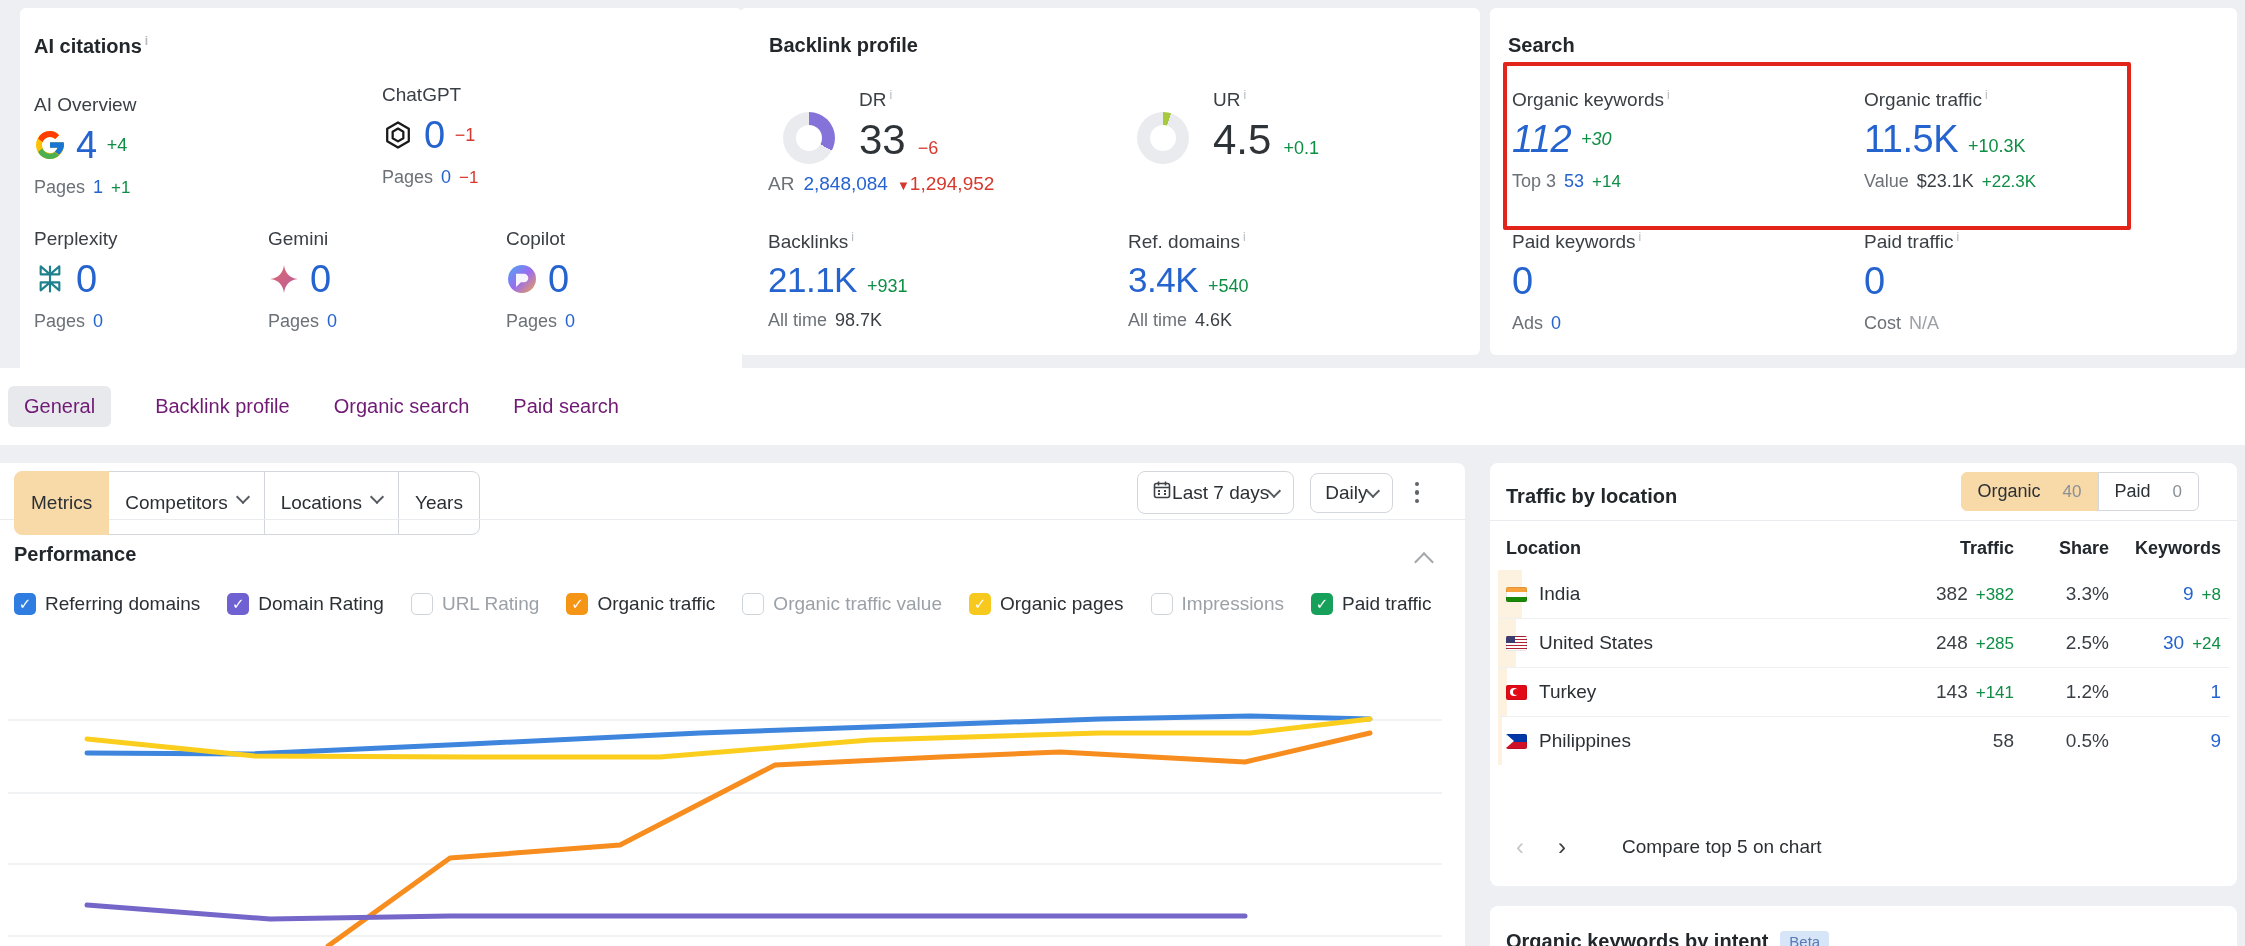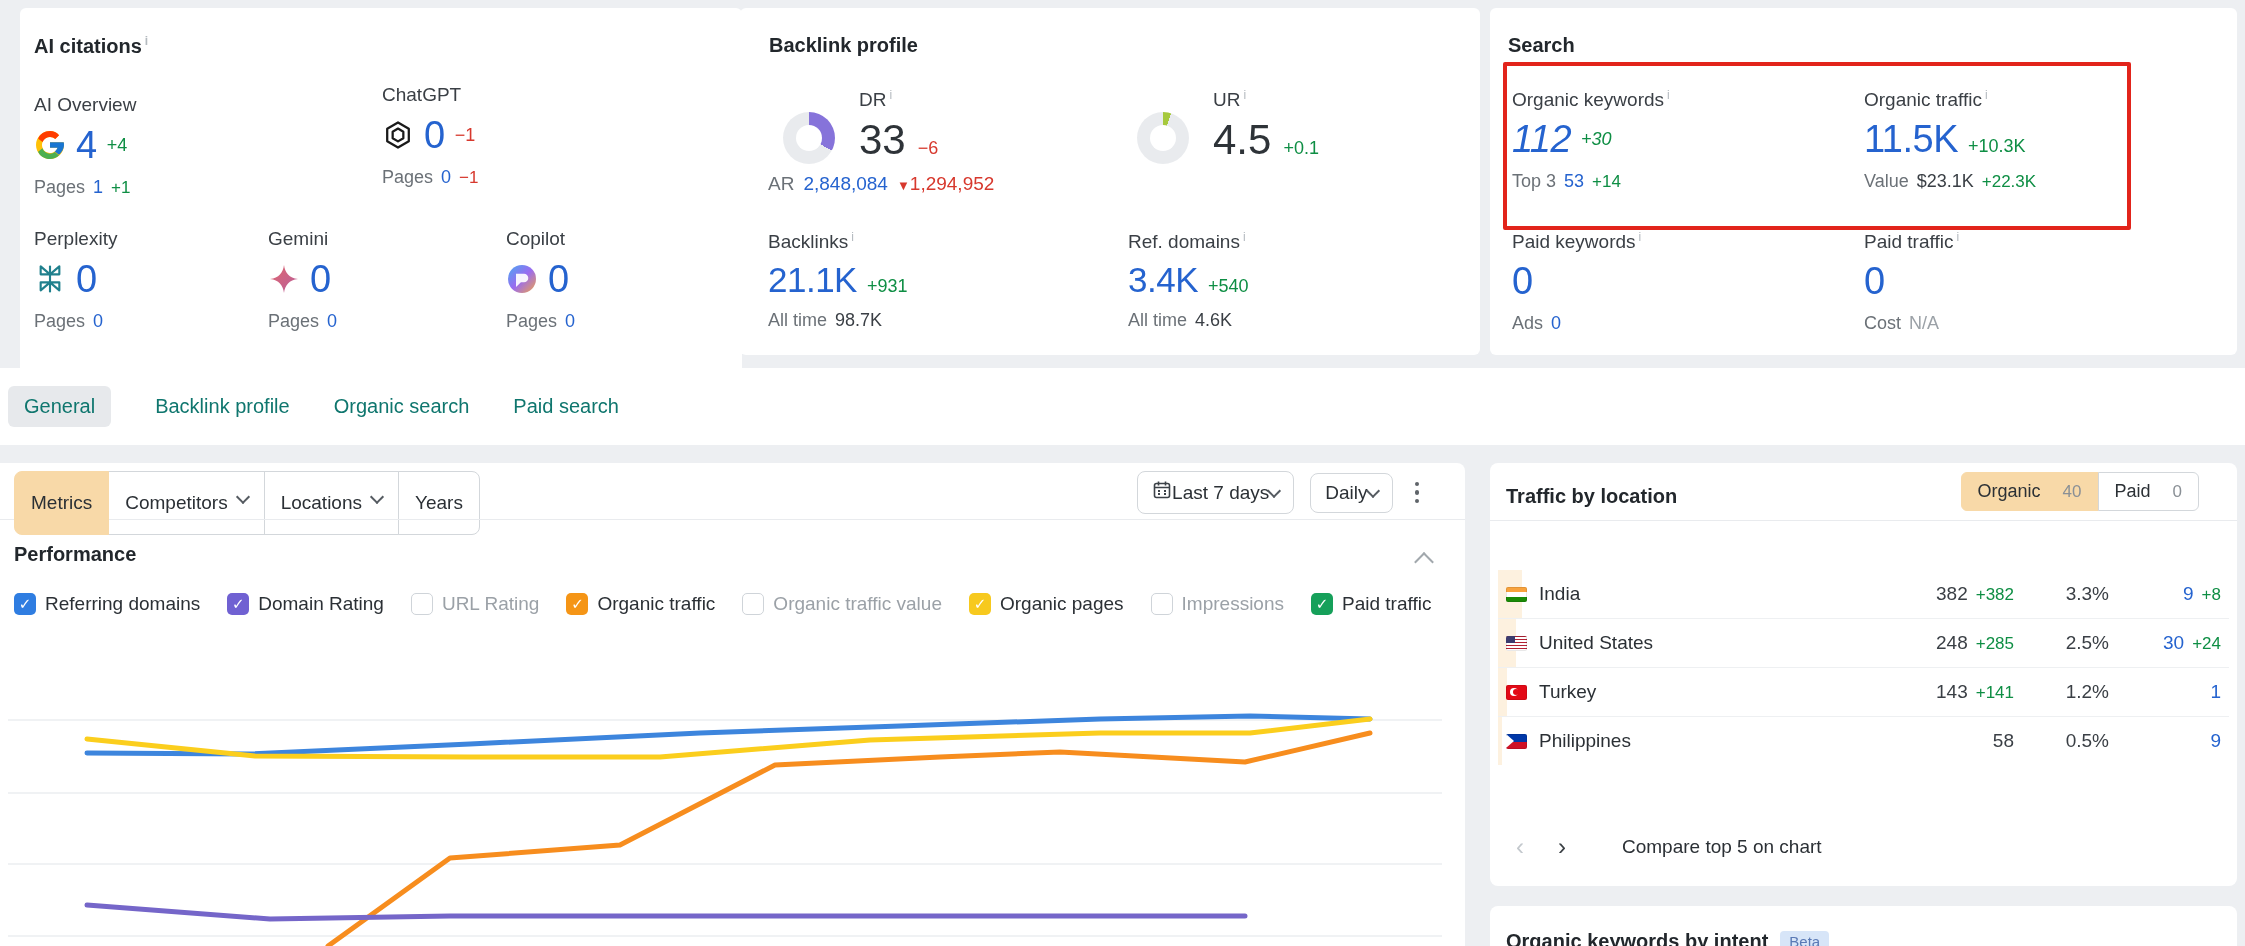--- a/index.html
+++ b/index.html
@@ -21,21 +21,21 @@
   .ai-slot{position:absolute;width:230px;}
   .icon32 svg{width:32px;height:32px;display:block;}
   
   .donut{position:absolute;width:52px;height:52px;border-radius:50%;}
   .donut::after{content:"";position:absolute;inset:13px;background:#fff;border-radius:50%;}
   
   .hl-box{position:absolute;border:4px solid var(--hl);border-radius:2px;pointer-events:none;z-index:5;}
   
   #tabband{position:absolute;left:0;top:368px;width:2245px;height:77px;background:#fff;}
   #tabbar{display:flex;align-items:center;height:100%;padding-left:8px;gap:44px;}
-  .tab{font-size:20px;color:#0f766e;cursor:pointer;padding:9px 0;}
+  .tab{font-size:20px;color:#701a75;cursor:pointer;padding:9px 0;}
   .tab.active{background:#e7e9ec;border-radius:6px;padding:9px 16px;}
   
   #left-panel{position:absolute;left:0;top:463px;width:1465px;height:500px;background:#fff;border-radius:0 8px 0 0;}
   #loc-panel{position:absolute;left:1490px;top:463px;width:747px;height:423px;background:#fff;border-radius:8px;}
   #intent-panel{position:absolute;left:1490px;top:906px;width:747px;height:60px;background:#fff;border-radius:8px;}
   .divider{position:absolute;left:0;right:0;height:1px;background:#e9ebee;}
   
   #seg-group{position:absolute;left:14px;top:8px;display:flex;}
   .seg{display:flex;align-items:flex-start;font-size:19px;color:#2b3035;border:1px solid #d3d7db;padding:20px 16px;margin-left:-1px;background:#fff;cursor:pointer;}
   .seg:first-child{border-radius:8px 0 0 8px;margin-left:0;}
@@ -418,20 +418,26 @@
           <span>Organic</span>
           <span class="cnt">40</span>
         </div>
         <div class="tgl">
           <span>Paid</span>
           <span class="cnt">0</span>
         </div>
       </div>
     <div class="divider" style="top:57px;"></div>
 
+    <div class="loc-grid" id="loc-header">
+      <div>Location</div>
+      <div class="r">Traffic</div>
+      <div class="r">Share</div>
+      <div class="r">Keywords</div>
+    </div>
 
     <div id="loc-rows">
         <div class="loc-row">
           <div class="share-bar" style="width: 3.3%;"></div>
           <div class="loc-inner">
             <div class="loc-name">
               <span class="flag flag-in"></span>
               <span>India</span>
             </div>
             <div class="cell-r">

